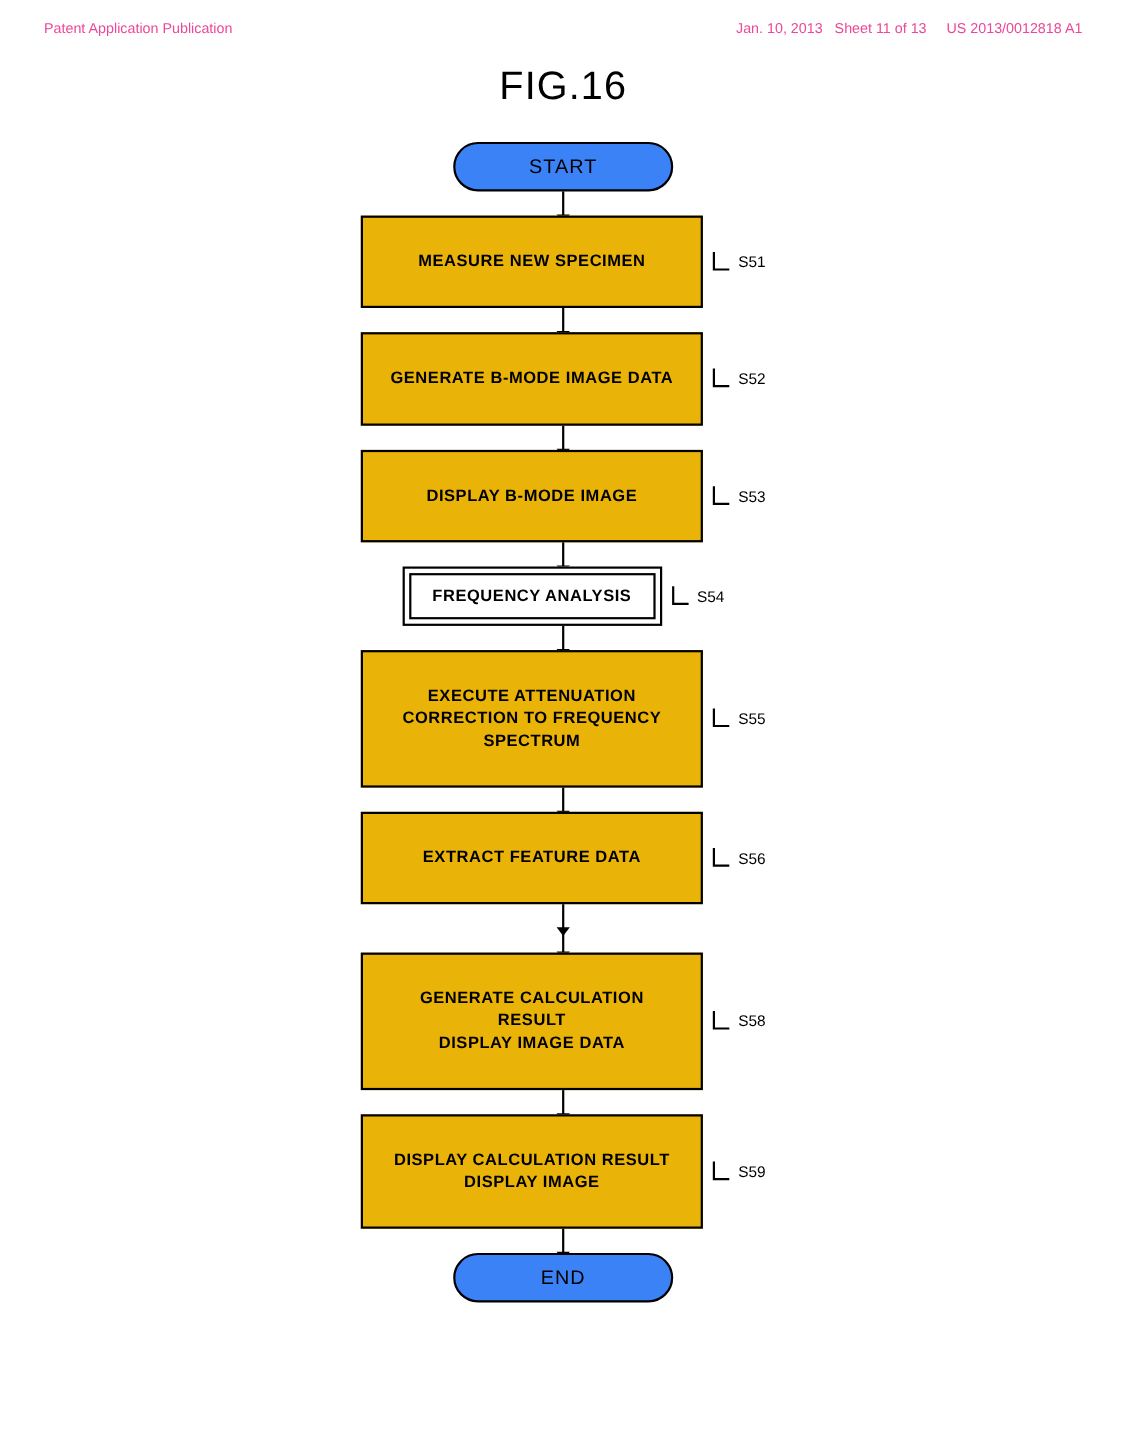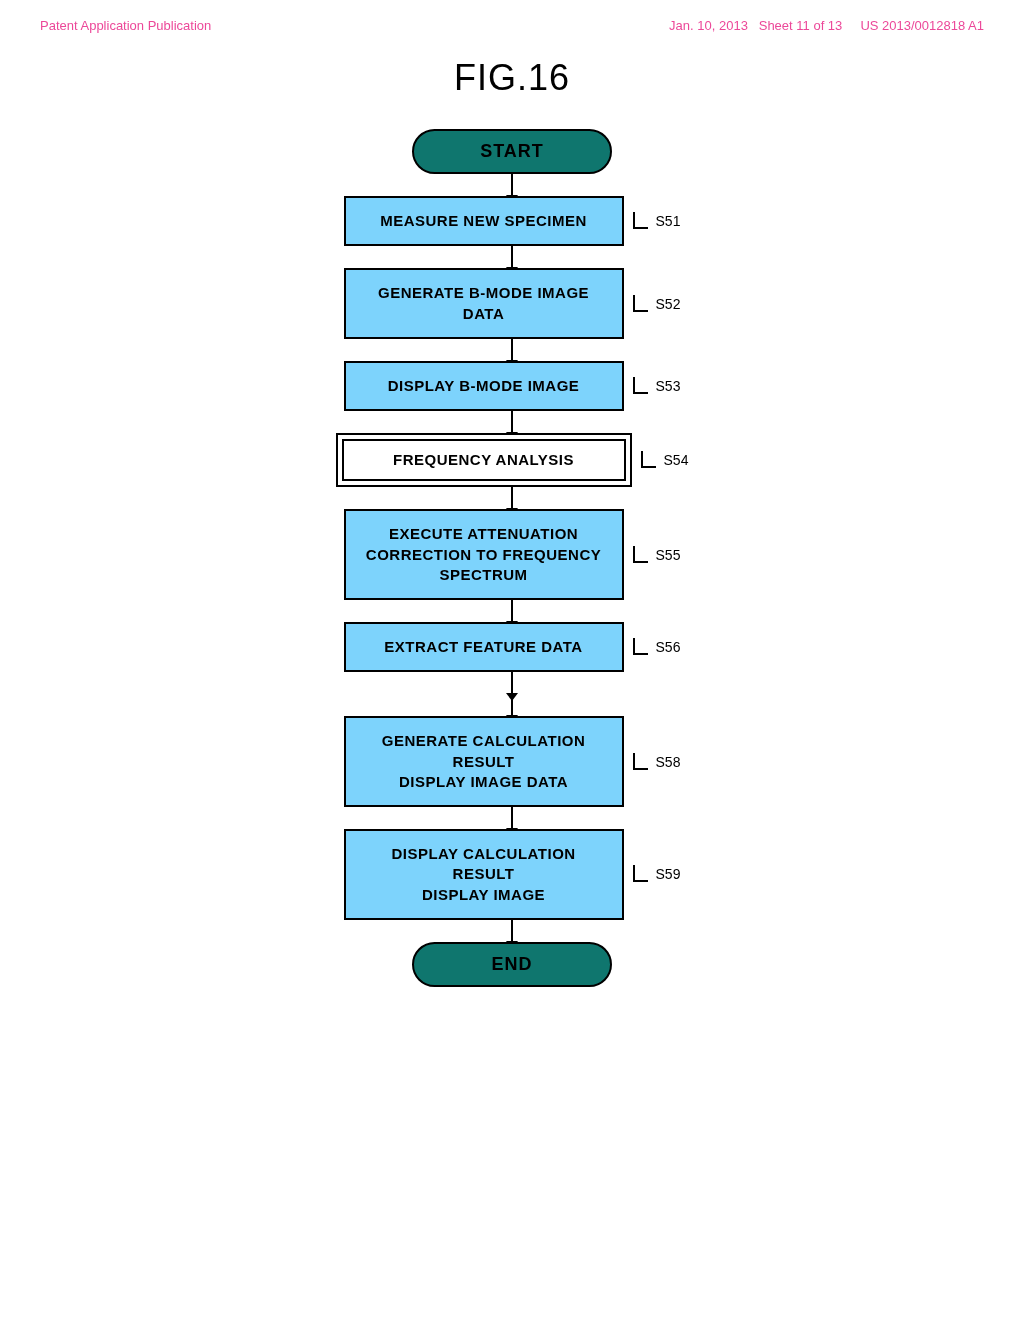--- a/index.html
+++ b/index.html
@@ -57,51 +57,51 @@
     .node-row {
       display: flex;
       align-items: center;
       position: relative;
     }
 
     
     .node-rounded {
       border: 2.5px solid #000;
       border-radius: 28px;
-      background: #0f766e;
+      background: #3b82f6;
       text-align: center;
       font-size: 18px;
-      font-weight: bold;
+      font-weight: normal;
       padding: 10px 40px;
       min-width: 200px;
       letter-spacing: 1px;
     }
 
     
     .node-rect {
       border: 2.5px solid #000;
-      background: #7dd3fc;
+      background: #eab308;
       text-align: center;
       font-size: 15px;
       font-weight: bold;
-      padding: 13px 20px;
-      width: 280px;
+      padding: 30px 20px;
+      width: 311px;
       letter-spacing: 0.5px;
       line-height: 1.35;
     }
 
     
     .node-rect-double {
       border: 2.5px solid #000;
       background: #fff;
       text-align: center;
       font-size: 15px;
       font-weight: bold;
       padding: 0;
-      width: 296px;
+      width: 236px;
       letter-spacing: 0.5px;
       line-height: 1.35;
       position: relative;
     }
     .node-rect-double .inner {
       border: 2px solid #000;
       margin: 4px;
       padding: 9px 16px;
       line-height: 1.35;
     }

